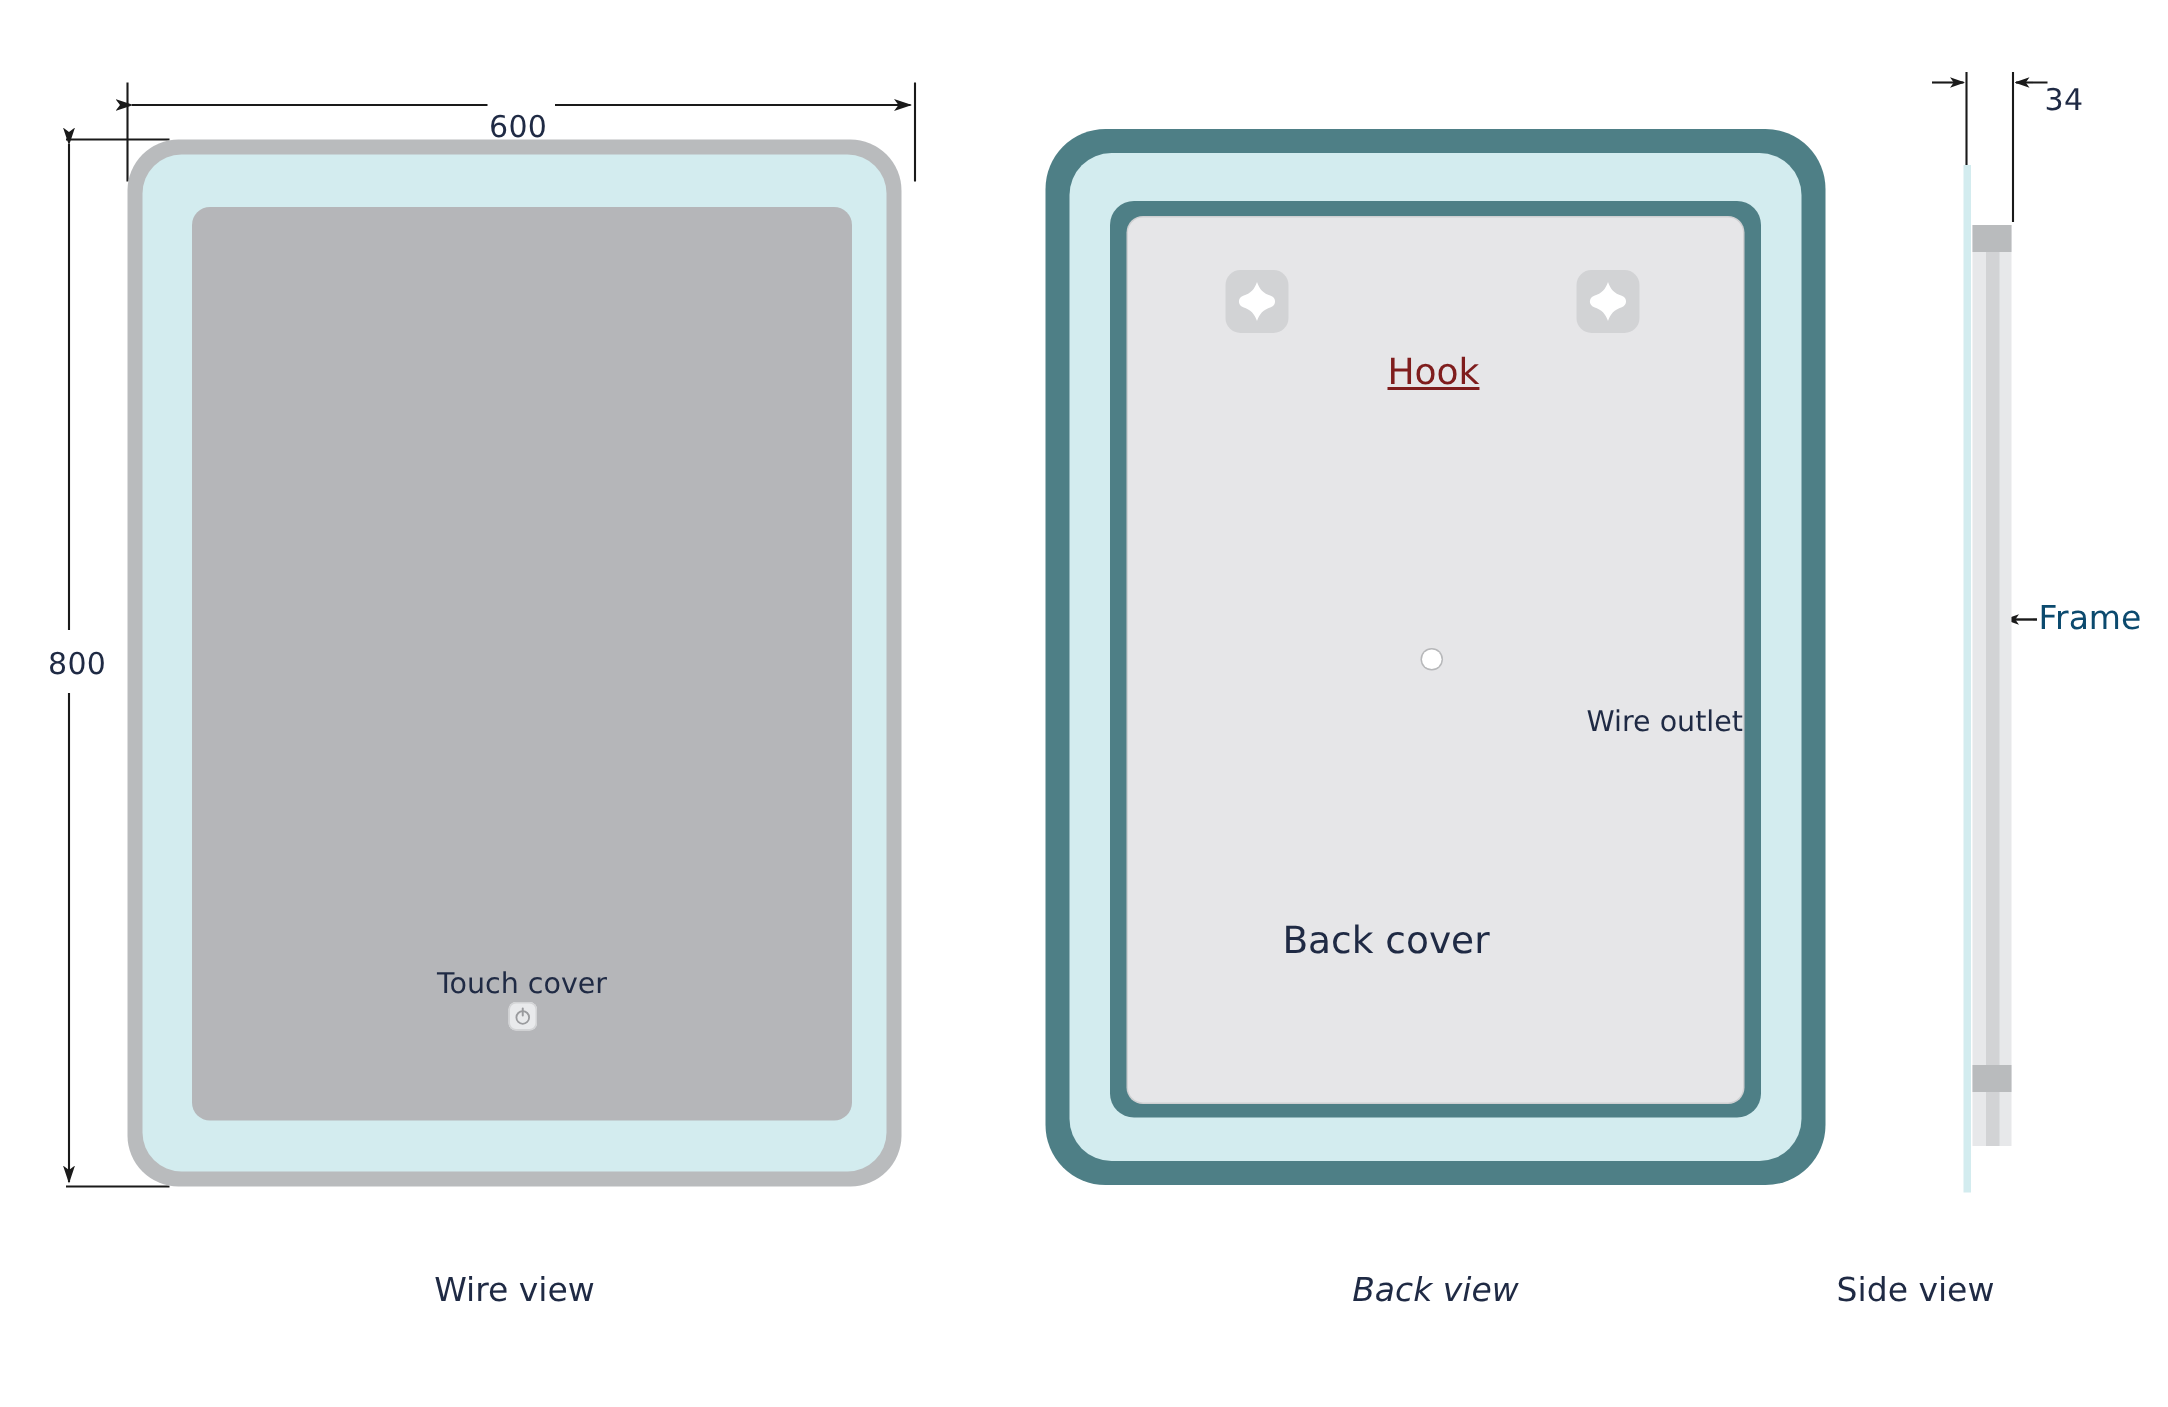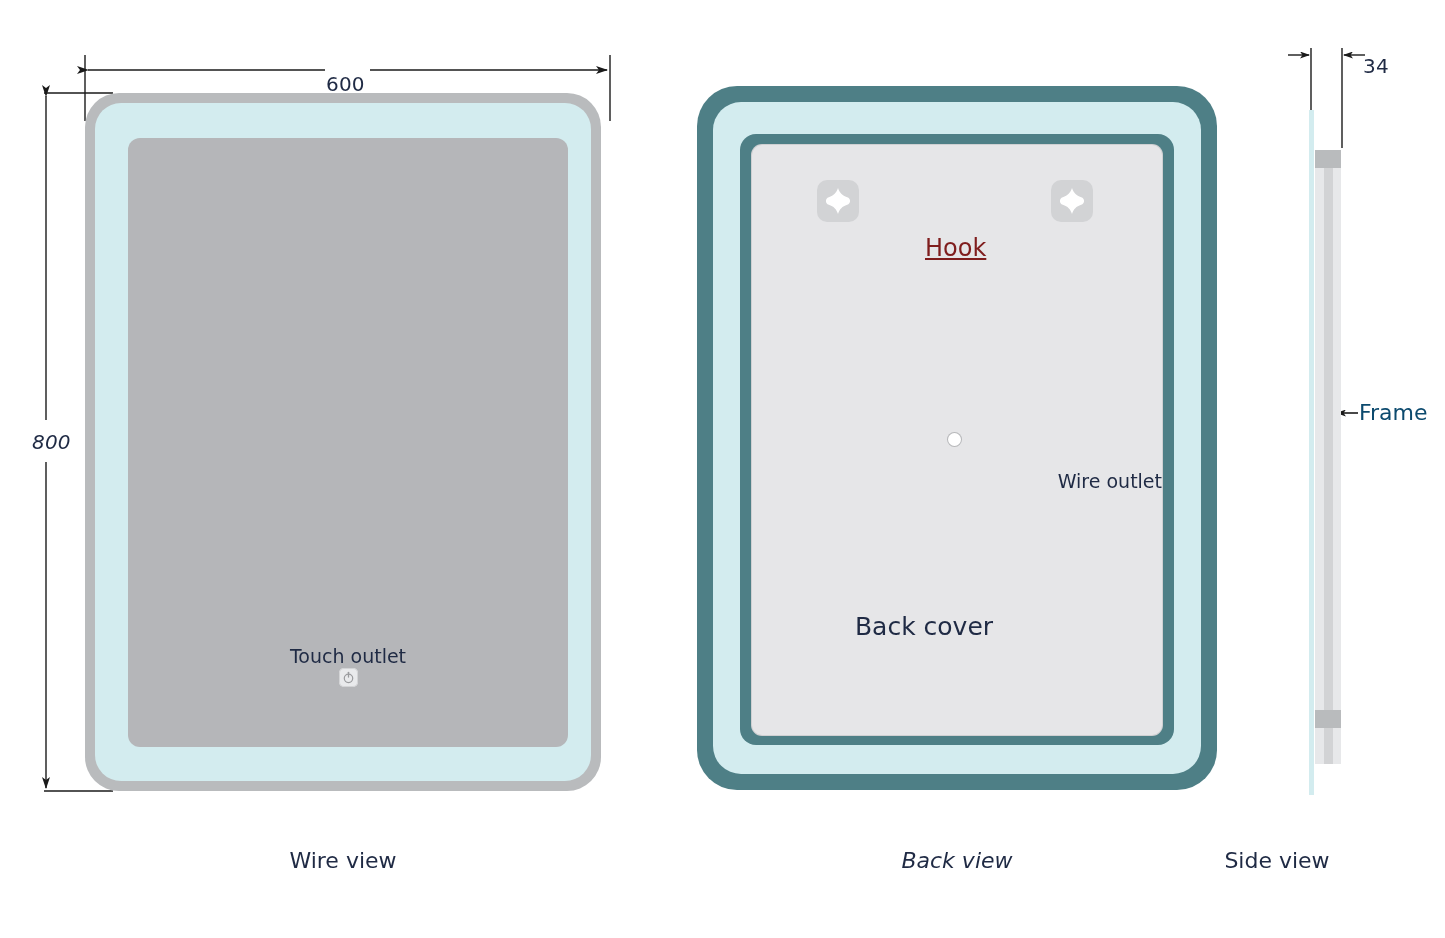--- a/index.html
+++ b/index.html
@@ -255,32 +255,32 @@
       <line x1="1358" y1="413" x2="1337" y2="413" stroke="#1a1a1a" stroke-width="1.6" marker-end="url(#arrHs)"></line>
     </g>
   </svg>
 
   <div>
     <div class="front-outer"></div>
     <div class="front-glow"></div>
     <div class="front-mirror"></div>
 
     <div class="touch-switch-wrap">
-      <span class="touch-label">Touch outlet</span>
+      <span class="touch-label">Touch cover</span>
       <span class="touch-btn">
         <svg width="13" height="13" viewBox="0 0 16 16">
           <circle cx="8" cy="9" r="5.2" fill="none" stroke="#9a9b9e" stroke-width="1.5"></circle>
           <line x1="8" y1="1.6" x2="8" y2="7.4" stroke="#9a9b9e" stroke-width="1.6" stroke-linecap="round"></line>
         </svg>
       </span>
     </div>
   </div>
 
   <div class="dim-text" style="left:326px; top:72px;">600</div>
-  <div class="dim-text" style="left:32px; top:430px;font-style:italic;">800</div>
+  <div class="dim-text" style="left:32px; top:430px;">800</div>
 
   <div>
     <div class="back-outer"></div>
     <div class="back-glow"></div>
     <div class="back-innerframe"></div>
     <div class="back-cover"></div>
 
     <div class="hook hook-left">
       <svg width="30" height="30" viewBox="0 0 30 30">
         <path d="M15 2 C16.6 6.8 19.2 9.6 24.2 11.2 C28 12.4 28 17.6 24.2 18.8 C19.2 20.4 16.6 23.2 15 28 C13.4 23.2 10.8 20.4 5.8 18.8 C2 17.6 2 12.4 5.8 11.2 C10.8 9.6 13.4 6.8 15 2 Z" fill="#ffffff"></path>

